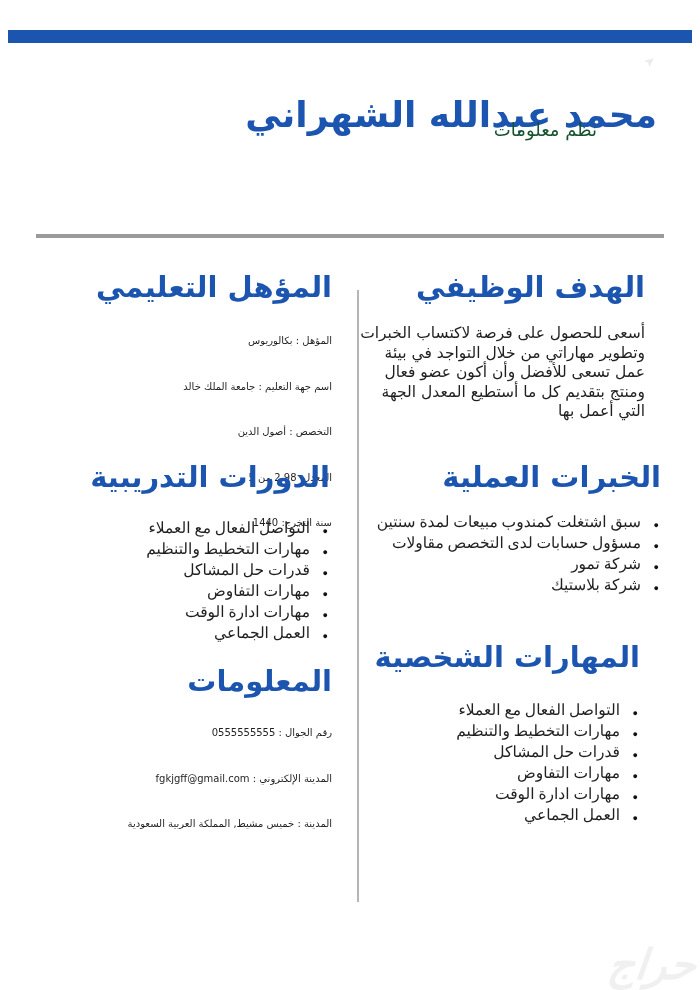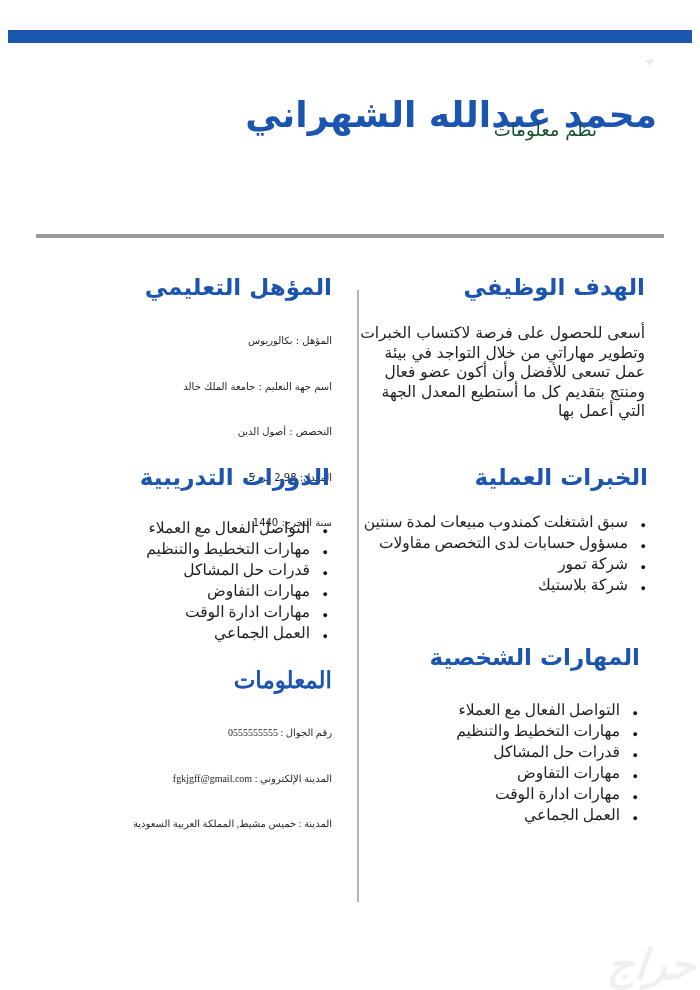--- a/index.html
+++ b/index.html
@@ -35,37 +35,37 @@
     position:absolute;left:36px;top:234px;width:628px;height:4px;
     background:var(--divider,#9a9a9a);
   }
   .v-divider{
     position:absolute;left:357px;top:290px;width:2px;height:612px;
     background:var(--vline,#b5b5b5);
   }
   .sec{position:absolute;text-align:right;}
   .sec h2{
     margin:0;padding:0;
-    font-size:23px;line-height:34px;font-weight:bold;
+    font-size:29px;line-height:34px;font-weight:bold;
     color:var(--accent,#1d56b0);
   }
   
   #objective{top:270px;right:55px;width:292px;}
   #objective h2{margin-bottom:20px;}
   #objective p{margin:0;font-size:15.5px;line-height:19.5px;font-weight:500;}
-  #experience{top:460px;right:52px;width:296px;}
+  #experience{top:460px;right:39px;width:296px;}
   #experience h2{margin-bottom:18px;}
   #personal-skills{top:640px;right:60px;width:296px;}
   #personal-skills h2{margin-bottom:26px;}
   
   #education{top:270px;right:368px;width:302px;}
   #education h2{margin-bottom:26px;}
   #courses{top:460px;right:370px;width:300px;}
   #courses h2{margin-bottom:24px;}
-  #info{top:664px;right:368px;width:320px;font-family:Liberation Serif, serif;}
+  #info{top:664px;right:368px;width:320px;}
   #info h2{margin-bottom:19px;}
 
   .detail-line{font-size:10px;line-height:21.5px;font-weight:500;margin-top:24px;}
   .blist{margin:0;padding:0;list-style:none;font-family:Liberation Serif, serif;}
   .blist li{
     position:relative;padding-right:20px;margin:0 0 2px 0;
     font-size:15.5px;line-height:19px;font-weight:500;
   }
   .blist li::before{
     content:"●";

